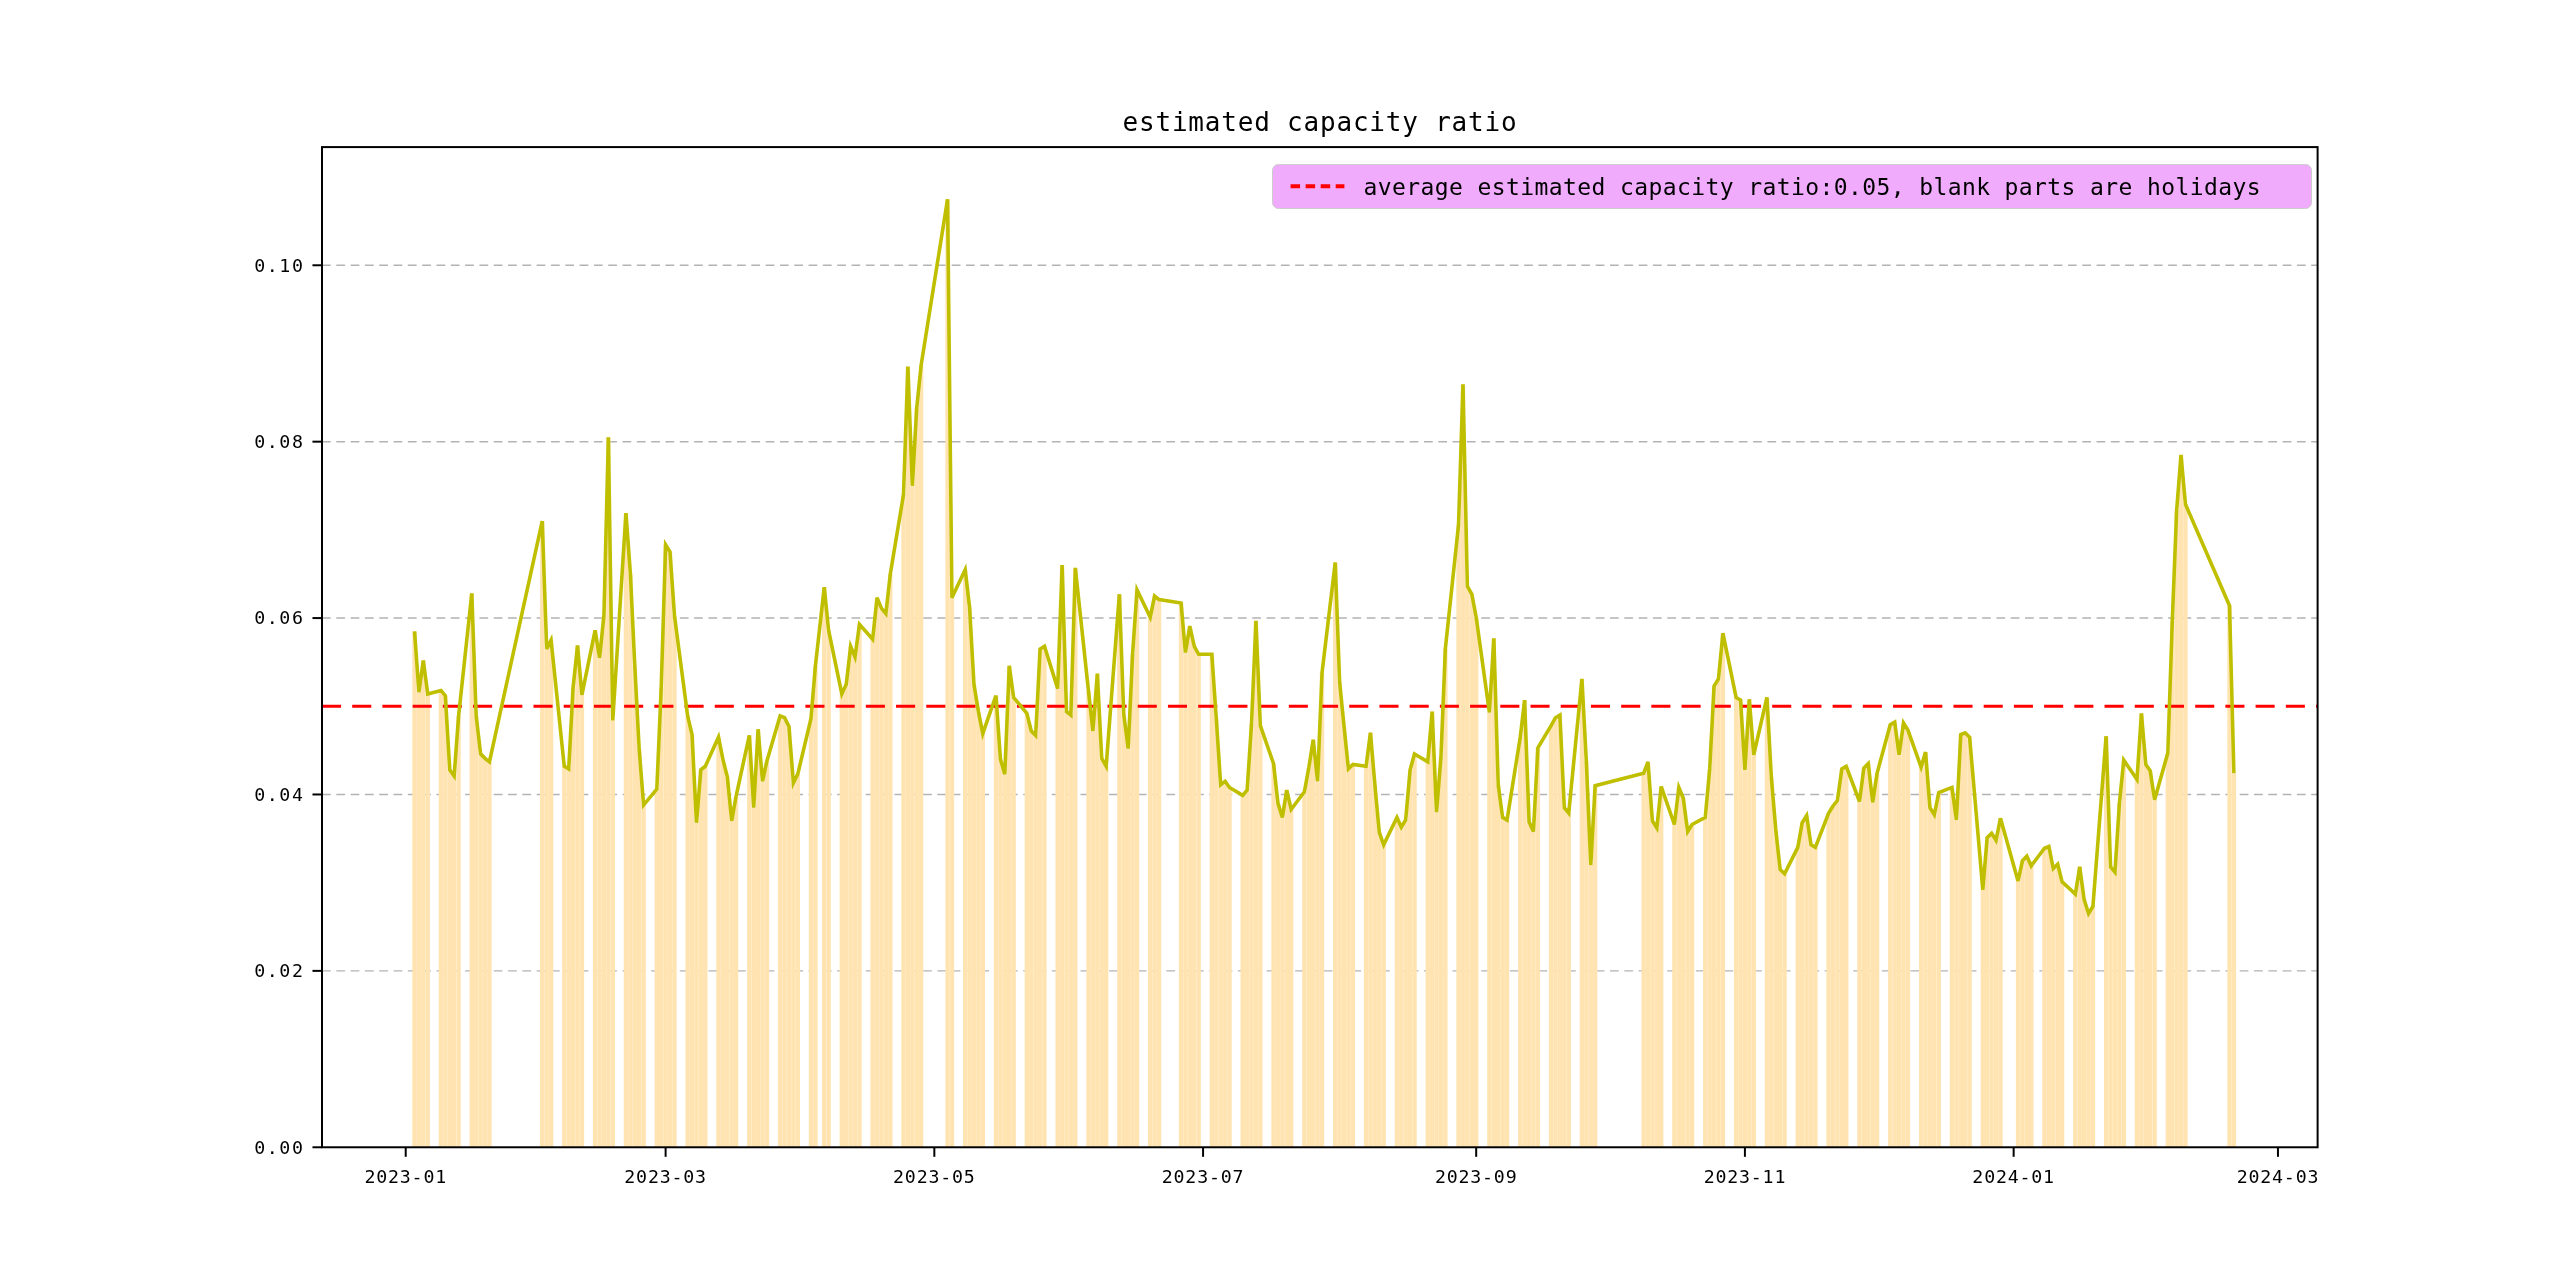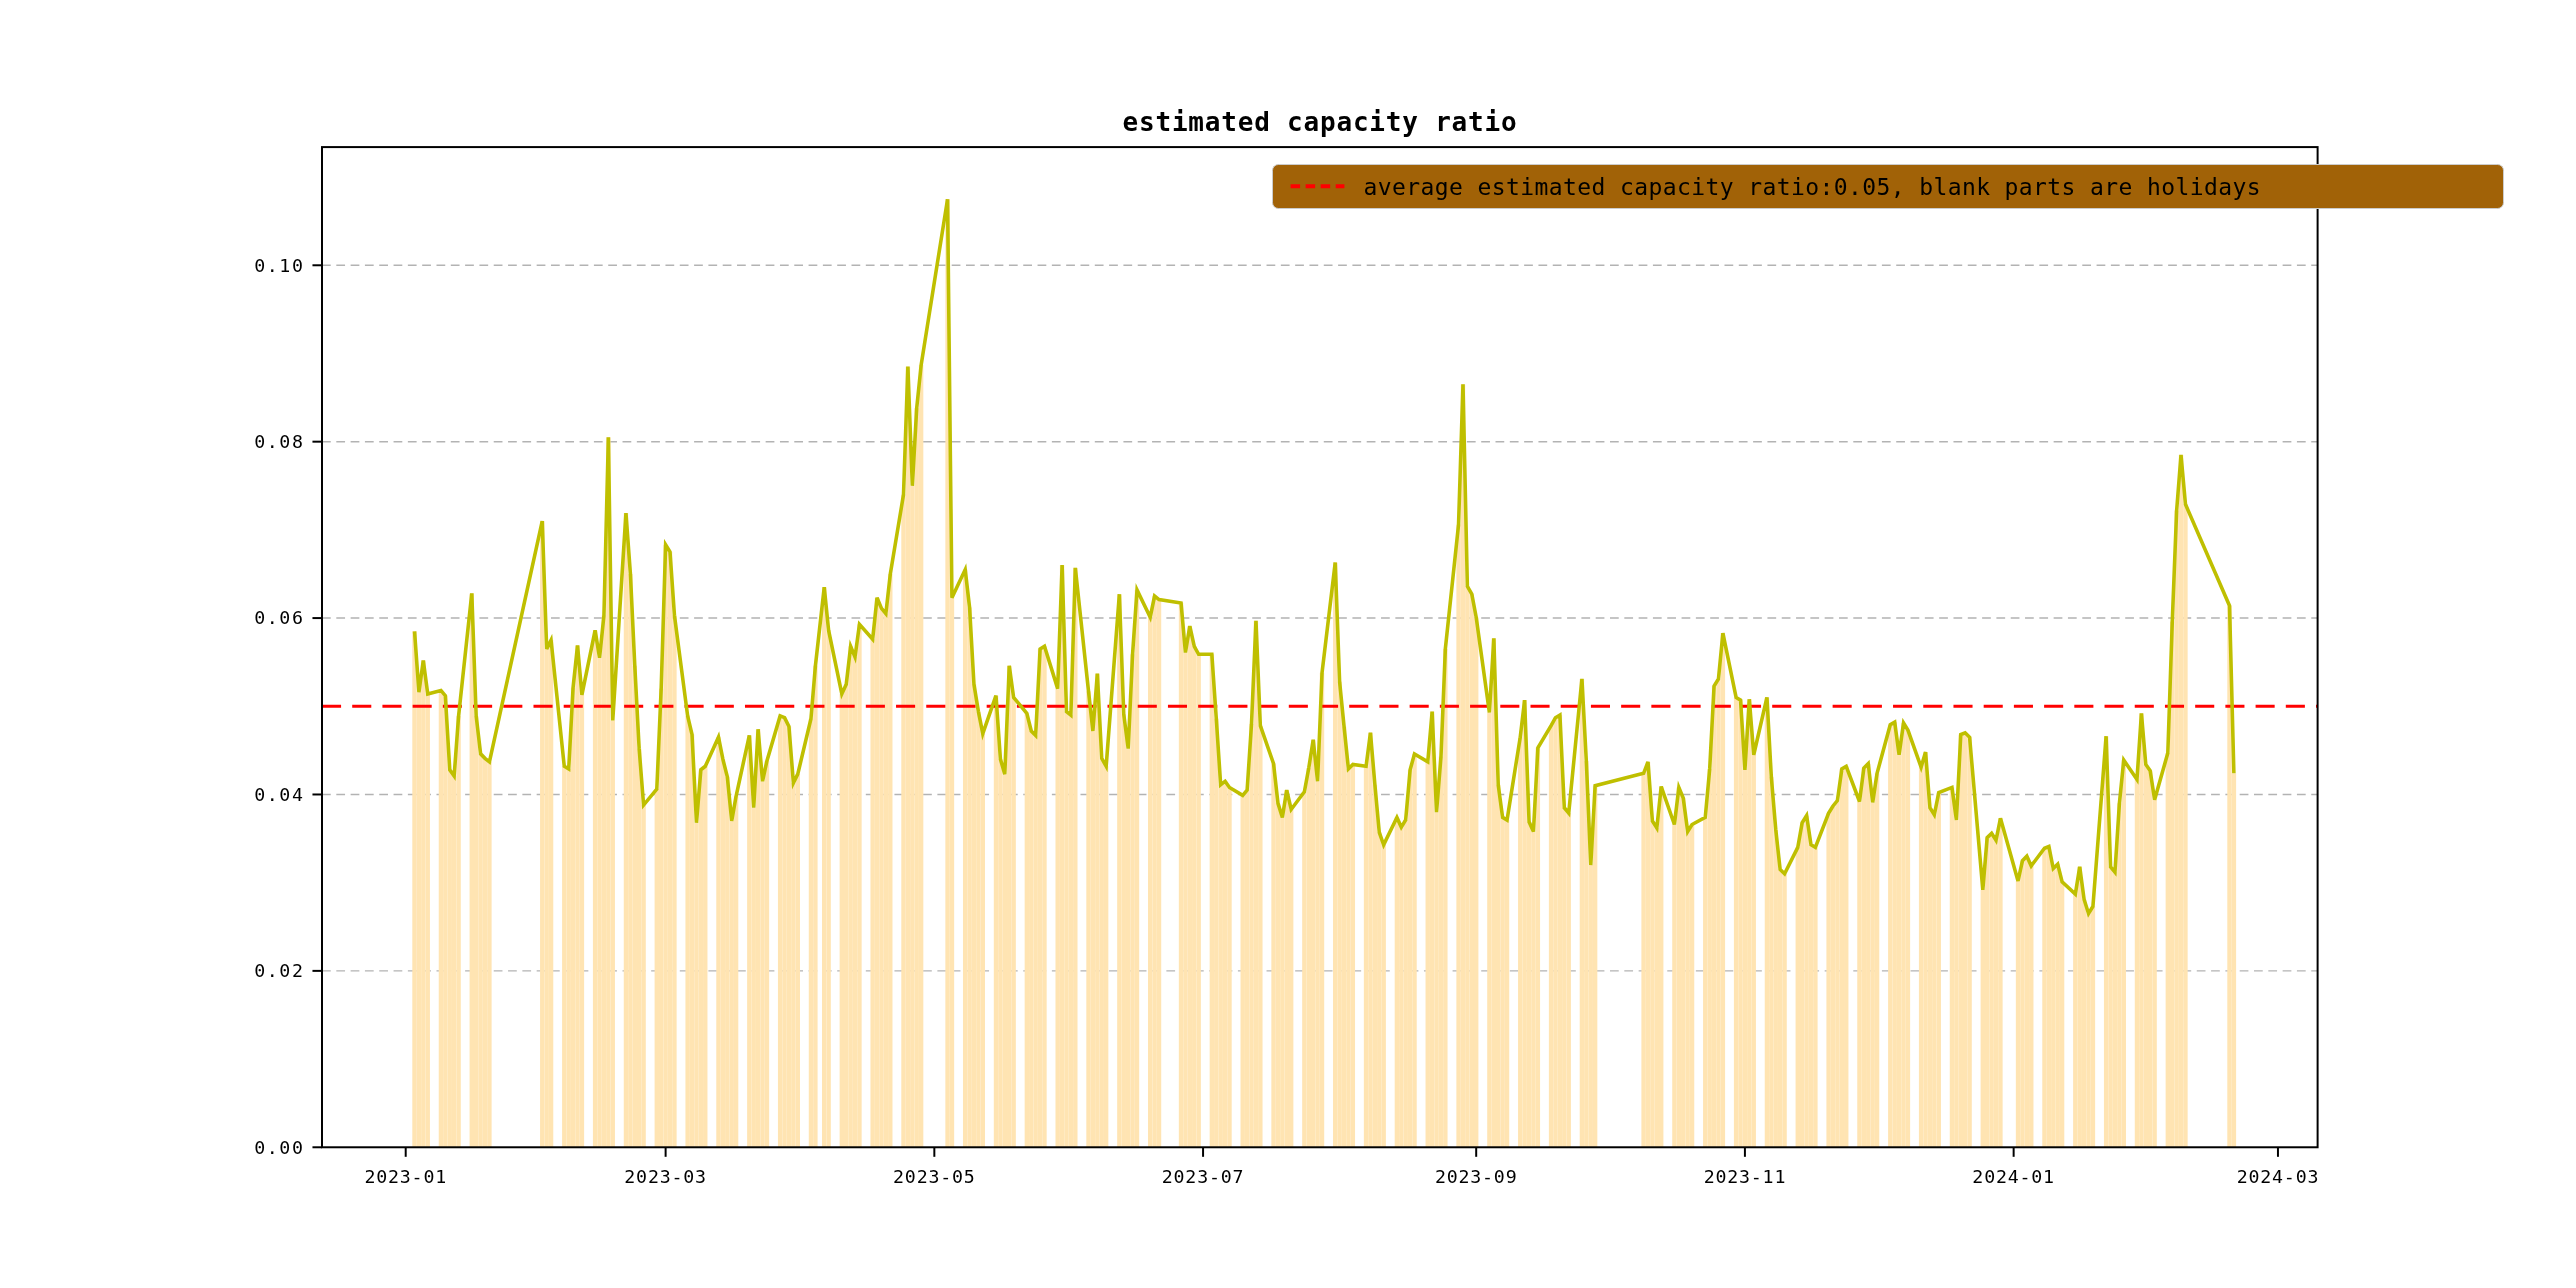--- a/index.html
+++ b/index.html
@@ -1,25 +1,25 @@
 <!DOCTYPE html>
 <html style="font-size:12.7px"><head>
 <meta charset="utf-8">
 <style>
   html,body{margin:0;padding:0;background:#ffffff;}
   body{width:2576px;height:1288px;overflow:hidden;font-family:"DejaVu Sans Mono",monospace;}
   #figure{position:relative;width:2576px;height:1288px;background:#ffffff;}
   #chart-svg{position:absolute;left:0;top:0;}
   .chart-title{
     position:absolute;left:322px;top:107px;width:1996px;
-    text-align:center;font-size:26px;color:#000;letter-spacing:0.8px;white-space:pre;font-weight:bold;
+    text-align:center;font-size:26px;color:#000;letter-spacing:0.8px;white-space:pre;
   }
   .legend{
-    position:absolute;left:1272px;top:164px;width:1232px;height:45px;
-    background:#a16207;border:1.6px solid #cccccc;border-radius:6.4px;
+    position:absolute;left:1272px;top:164px;width:1040px;height:45px;
+    background:#f0abfc;border:1.6px solid #cccccc;border-radius:6.4px;
     display:flex;align-items:center;box-sizing:border-box;padding-left:16px;
   }
   .legend-dash{flex:0 0 auto;margin-right:17.5px;display:block;}
   .legend-label{font-size:23px;color:#000;white-space:pre;letter-spacing:0.4px;}
 </style>
 </head>
 <body>
 
 <div id="figure">
   <svg id="chart-svg" width="2576" height="1288" viewBox="0 0 3240 1620">

